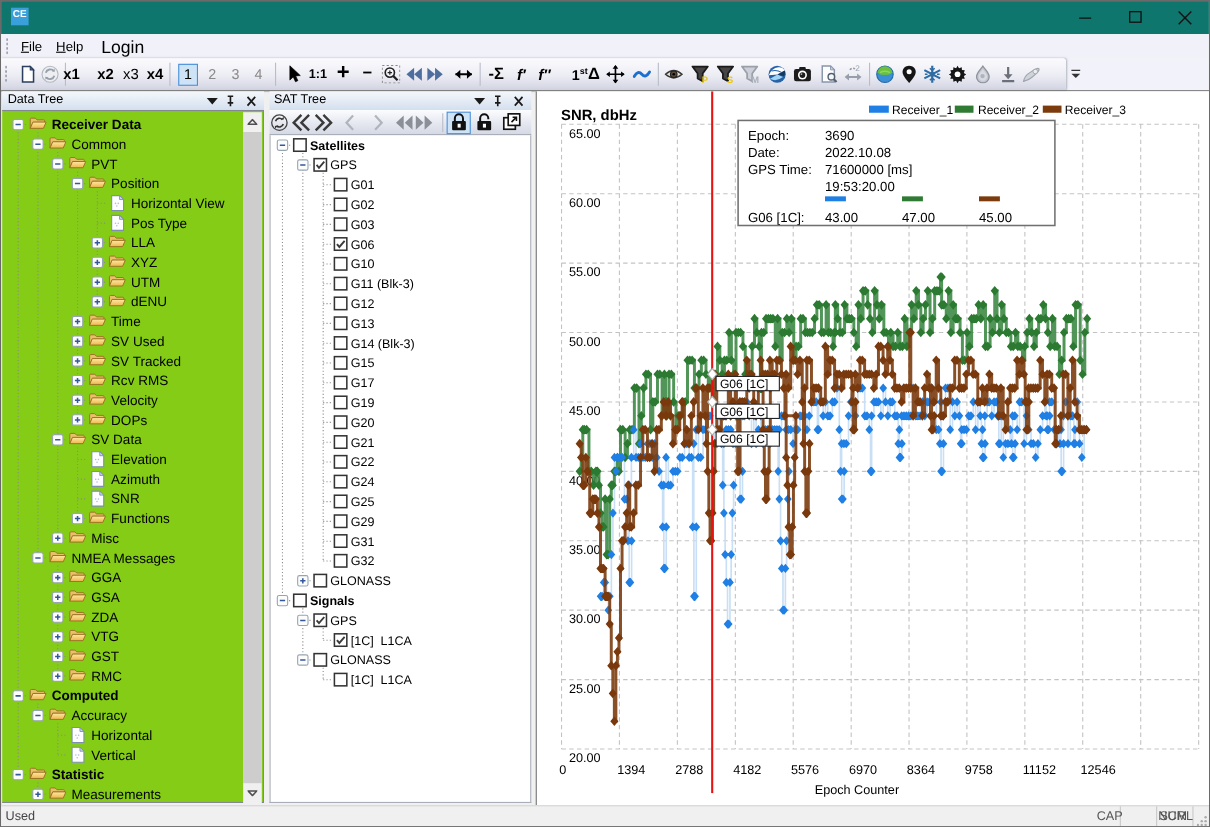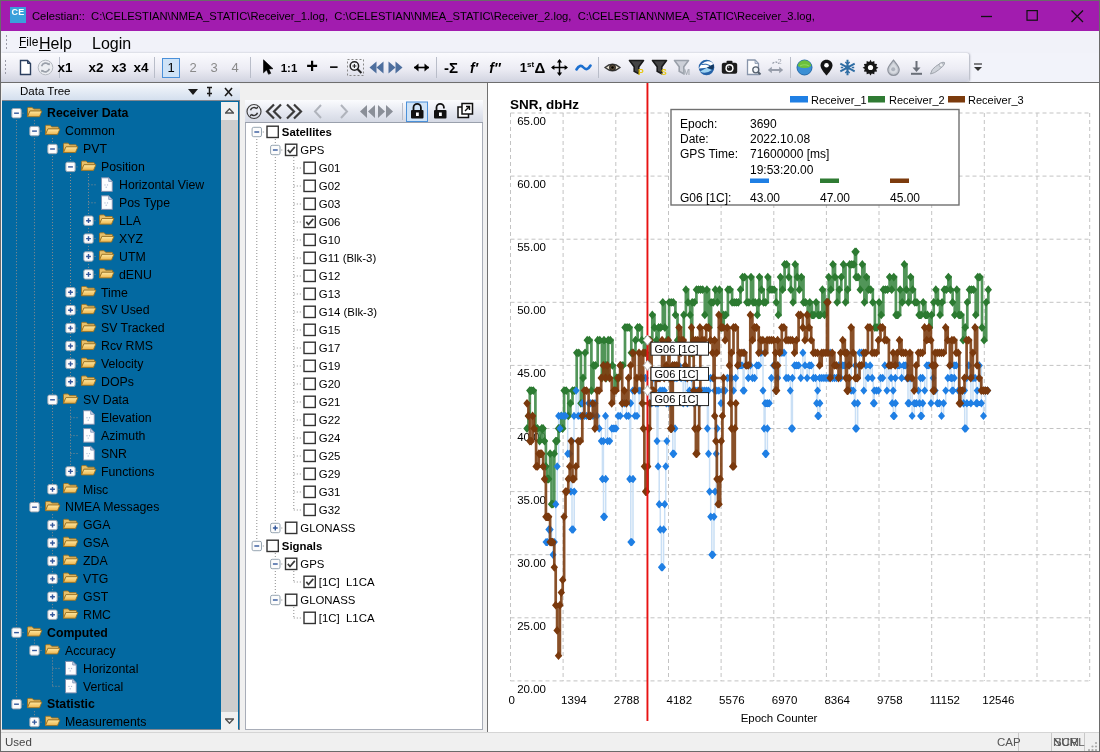--- a/index.html
+++ b/index.html
@@ -1,41 +1,40 @@
 <!DOCTYPE html>
 <html><head><meta charset="utf-8"><style>
 *{margin:0;padding:0;box-sizing:border-box}
 body{width:1100px;height:752px;font-family:"Liberation Sans",sans-serif;overflow:hidden;position:relative;background:#f0f0f0;border:1px solid #6a6a6a}
 .abs{position:absolute}
-.titlebar{left:0;top:0;width:1098px;height:30px;background:#a21caf}
+.titlebar{left:0;top:0;width:1098px;height:30px;background:#0f766e}
 .menubar{left:0;top:30px;width:1098px;height:22px;background:#f1f2f9}
 .toolbar{left:0;top:52px;width:1098px;height:29px;background:#f2f3fa}
 .tbgrad{left:0;top:0;width:968px;height:29px;background:linear-gradient(#fbfbfe,#ececf4 55%,#d6d8e4 92%,#cdd0de);border-radius:0 3px 3px 0;box-shadow:1px 0 2px rgba(120,125,140,.55)}
 .hline{left:0;top:81px;width:1098px;height:1px;background:#6e6e6e}
 .sep{width:1px;height:21px;top:4px;background:#b9bdc9;position:absolute}
 .panelhdr{height:17px;background:linear-gradient(#f5f8fc,#d4dfee);font-size:11.5px;color:#000;line-height:17px}
 .ticon{position:absolute;top:0;height:29px;display:flex;align-items:center;justify-content:center}
 .statusbar{left:0;top:731px;width:1098px;height:20px;background:#f0f0f0;font-size:11.5px;color:#444}
 .grip{position:absolute;top:3px;width:3px;height:16px;
  background-image:radial-gradient(circle,#9b9ba8 34%,transparent 40%);background-size:3px 4px}
 </style></head><body>
 <div class="abs titlebar">
 <div class="abs" style="left:9px;top:6px;width:16px;height:16px;background:#3aa0db"></div>
 <div class="abs" style="left:10.5px;top:6.5px;width:14px;height:9px;color:#fff;font-size:9px;font-weight:bold;letter-spacing:0.2px;line-height:9px">CE</div>
-<div class="abs" style="left:31px;top:9px;font-size:11.2px;white-space:pre">Celestian::  C:\CELESTIAN\NMEA_STATIC\Receiver_1.log,  C:\CELESTIAN\NMEA_STATIC\Receiver_2.log,  C:\CELESTIAN\NMEA_STATIC\Receiver_3.log,</div>
 <svg class="abs" style="left:975px;top:6px" width="115" height="18" viewBox="0 0 115 18">
 <path d="M5 9.5 H16" stroke="#111" stroke-width="1.3"></path>
 <rect x="51" y="3.6" width="10.3" height="9.6" fill="none" stroke="#111" stroke-width="1.2"></rect>
 <path d="M95.5 3.5 L107 15 M107 3.5 L95.5 15" stroke="#111" stroke-width="1.3"></path>
 </svg>
 </div>
 <div class="abs menubar">
 <div class="grip" style="left:4px"></div>
 <div class="abs" style="left:18px;top:4px;font-size:12px"><span style="text-decoration:underline">F</span>ile</div>
-<div class="abs" style="left:38px;top:4px;font-size:16px"><span style="text-decoration:underline">H</span>elp</div>
+<div class="abs" style="left:50px;top:4px;font-size:12px"><span style="text-decoration:underline">H</span>elp</div>
 <div class="abs" style="left:91px;top:4px;font-size:16px">Login</div>
 </div>
 <div class="abs toolbar">
     <div class="abs tbgrad"></div>
     <div class="grip" style="left:3px;top:6px"></div>
     <div class="sep" style="left:58px"></div>
     <div class="sep" style="left:153px"></div>
     <div class="sep" style="left:249px"></div>
     <div class="sep" style="left:435px"></div>
     <div class="sep" style="left:597px"></div>
@@ -53,21 +52,21 @@
         <path d="M12.6 3.4 l0.3 2.8-2.8-.4z M4.4 13.6 l-0.3-2.8 2.8 .4z" fill="#9aa0aa"></path>
       </svg>
     </div>
     <div class="ticon" style="left:53px;width:22px">
       <span style="font-size:13.5px;font-weight:bold">x1</span>
     </div>
     <div class="ticon" style="left:84px;width:22px">
       <span style="font-size:13.5px;font-weight:bold">x2</span>
     </div>
     <div class="ticon" style="left:107px;width:22px">
-      <span style="font-size:13.5px;font-weight:bold">x3</span>
+      <span style="font-size:13.5px;font-weight:normal">x3</span>
     </div>
     <div class="ticon" style="left:129px;width:22px">
       <span style="font-size:13.5px;font-weight:bold">x4</span>
     </div>
     <div class="ticon" style="left:159px;width:22px">
       <div style="width:18px;height:20px;background:#cfe3f7;border:1px solid #4a90d9;display:flex;align-items:center;justify-content:center;font-size:13px">1</div>
     </div>
     <div class="ticon" style="left:181px;width:22px">
       <span style="font-size:13px;color:#8a8a8a">2</span>
     </div>
@@ -253,28 +252,28 @@
       </svg>
     </div>
     <svg class="abs" style="left:971px;top:9px" width="12" height="12" viewBox="0 0 12 12">
       <path d="M2 2 H10" stroke="#333" stroke-width="1.2"></path>
       <path d="M2 5 L6 9 L10 5z" fill="#333"></path>
     </svg>
   </div>
 <div class="abs hline"></div>
 <div class="abs" style="left:1px;top:82px;width:238px;height:649px">
 <div class="panelhdr" style="position:relative;width:238px">
- <span style="margin-left:18px">Data Tree</span>
+ <span style="margin-left:5px">Data Tree</span>
  <svg style="position:absolute;right:5px;top:3px" width="48" height="12" viewBox="0 0 48 12">
   <path d="M1 3 L11 3 L6 9z" fill="#1a1a1a"></path>
   <path d="M22.5 1.5 v6 M20 1.5 h5 M20 7.5 h5 M22.5 7.5 v3" stroke="#1a1a1a" stroke-width="1.5" fill="none"></path>
   <path d="M38 2 L45 10 M45 2 L38 10" stroke="#1a1a1a" stroke-width="1.6"></path>
  </svg>
 </div>
-<div style="position:absolute;left:0;top:17px;width:238px;height:630px;background:#0369a1;border:1px solid #828790;border-left:none"><svg width="220" height="630" viewBox="0 99 220 630" font-family="Liberation Sans, sans-serif">
+<div style="position:absolute;left:0;top:17px;width:238px;height:630px;background:#84cc16;border:1px solid #828790;border-left:none"><svg width="220" height="630" viewBox="0 99 220 630" font-family="Liberation Sans, sans-serif">
         <defs>
 <linearGradient id="fg" x1="0" y1="0" x2="0" y2="1">
 <stop offset="0" stop-color="#ffe9a2"></stop>
             <stop offset="1" stop-color="#edb54d"></stop>
           </linearGradient>
 <g id="fold">
             <path d="M1 11.5 L1 3.2 Q1 2.2 2 2.2 L5.6 2.2 L7.2 3.8 L13.2 3.8 Q14 3.8 14 4.6 L14 6 L3.6 6 Z" fill="#e8c06a" stroke="#9c7323" stroke-width="0.9"></path>
 <path d="M1 11.5 L3.4 5.8 L15.4 5.8 L13 11.5 Z" fill="url(#fg)" stroke="#9c7323" stroke-width="0.9"></path>
           </g>
 <g id="file">
@@ -398,20 +397,28 @@
           <path d="M0.5 5 L4.5 0.8 L8.5 5z" fill="none" stroke="#505050" stroke-width="1.4"></path>
         </svg>
   <div style="position:absolute;left:0;top:18px;width:17px;height:592px;background:#cdcdcd"></div>
   <svg style="position:absolute;left:4px;bottom:6px" width="9" height="6" viewBox="0 0 9 6">
           <path d="M0.5 1 L4.5 5.2 L8.5 1z" fill="none" stroke="#505050" stroke-width="1.4"></path>
         </svg>
  </div>
 </div>
 </div>
 <div class="abs" style="left:244px;top:82px;width:238px;height:649px">
+<div class="panelhdr" style="position:relative;width:238px">
+ <span style="margin-left:4px">SAT Tree</span>
+ <svg style="position:absolute;right:5px;top:3px" width="48" height="12" viewBox="0 0 48 12">
+  <path d="M1 3 L11 3 L6 9z" fill="#1a1a1a"></path>
+  <path d="M22.5 1.5 v6 M20 1.5 h5 M20 7.5 h5 M22.5 7.5 v3" stroke="#1a1a1a" stroke-width="1.5" fill="none"></path>
+  <path d="M38 2 L45 10 M45 2 L38 10" stroke="#1a1a1a" stroke-width="1.6"></path>
+ </svg>
+</div>
 <div style="position:absolute;left:0;top:17px;width:238px;height:23px;background:linear-gradient(#fbfcfe,#e3e6ef 60%,#d5d9e4);border-bottom:1px solid #9aa0ac">
 <svg width="238" height="23" viewBox="0 0 238 23">
  <circle cx="9" cy="11.5" r="7" fill="none" stroke="#444" stroke-width="1.2"></circle>
  <path d="M5.5 10.2 a3.6 3.6 0 0 1 6.2-1.4 M12.5 12.8 a3.6 3.6 0 0 1-6.2 1.4" fill="none" stroke="#333" stroke-width="1.5"></path>
  <path d="M12.9 6.2 l.2 2.4-2.4-.3z M5.1 16.8 l-.2-2.4 2.4 .3z" fill="#333"></path>
  <path d="M29 4.5 L22 11.5 L29 18.5 M36 4.5 L29 11.5 L36 18.5" fill="none" stroke="#3a3a3a" stroke-width="2.2"></path>
  <path d="M42 4.5 L49 11.5 L42 18.5 M49 4.5 L56 11.5 L49 18.5" fill="none" stroke="#3a3a3a" stroke-width="2.2"></path>
  <path d="M76 5 L70 11.5 L76 18" fill="none" stroke="#b0b4bc" stroke-width="2"></path>
  <path d="M96 5 L102 11.5 L96 18" fill="none" stroke="#b0b4bc" stroke-width="2"></path>
  <path d="M122 5 L115 11.5 L122 18z M130 5 L123 11.5 L130 18z" fill="#8a8f98"></path>

